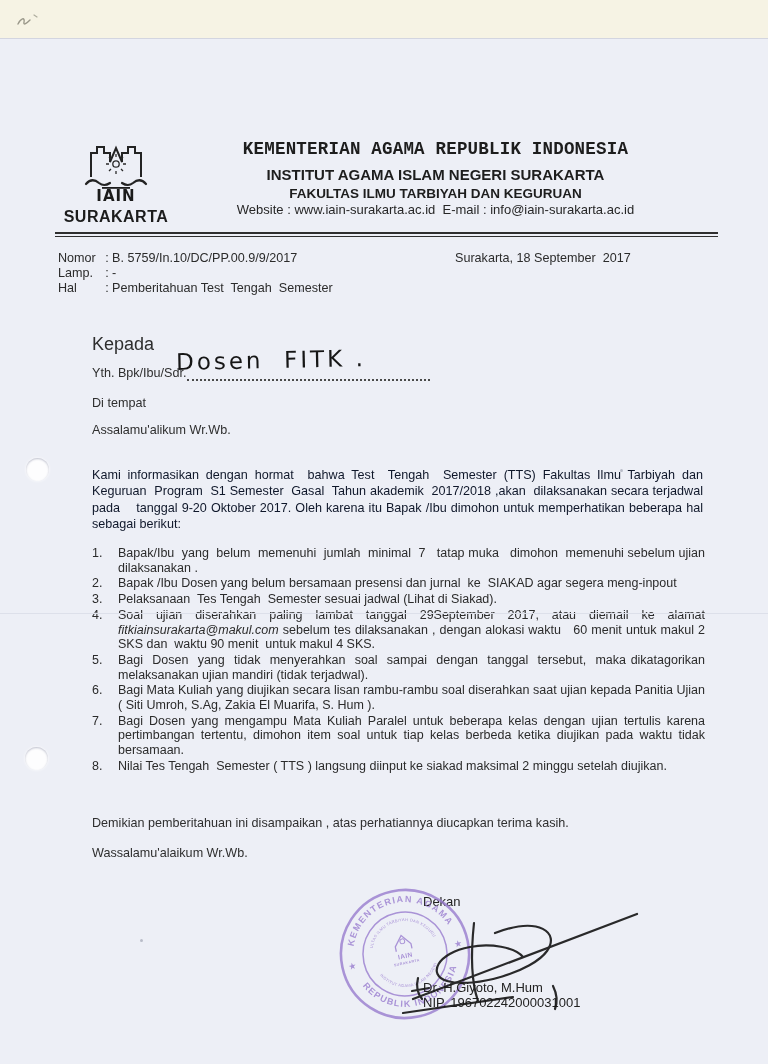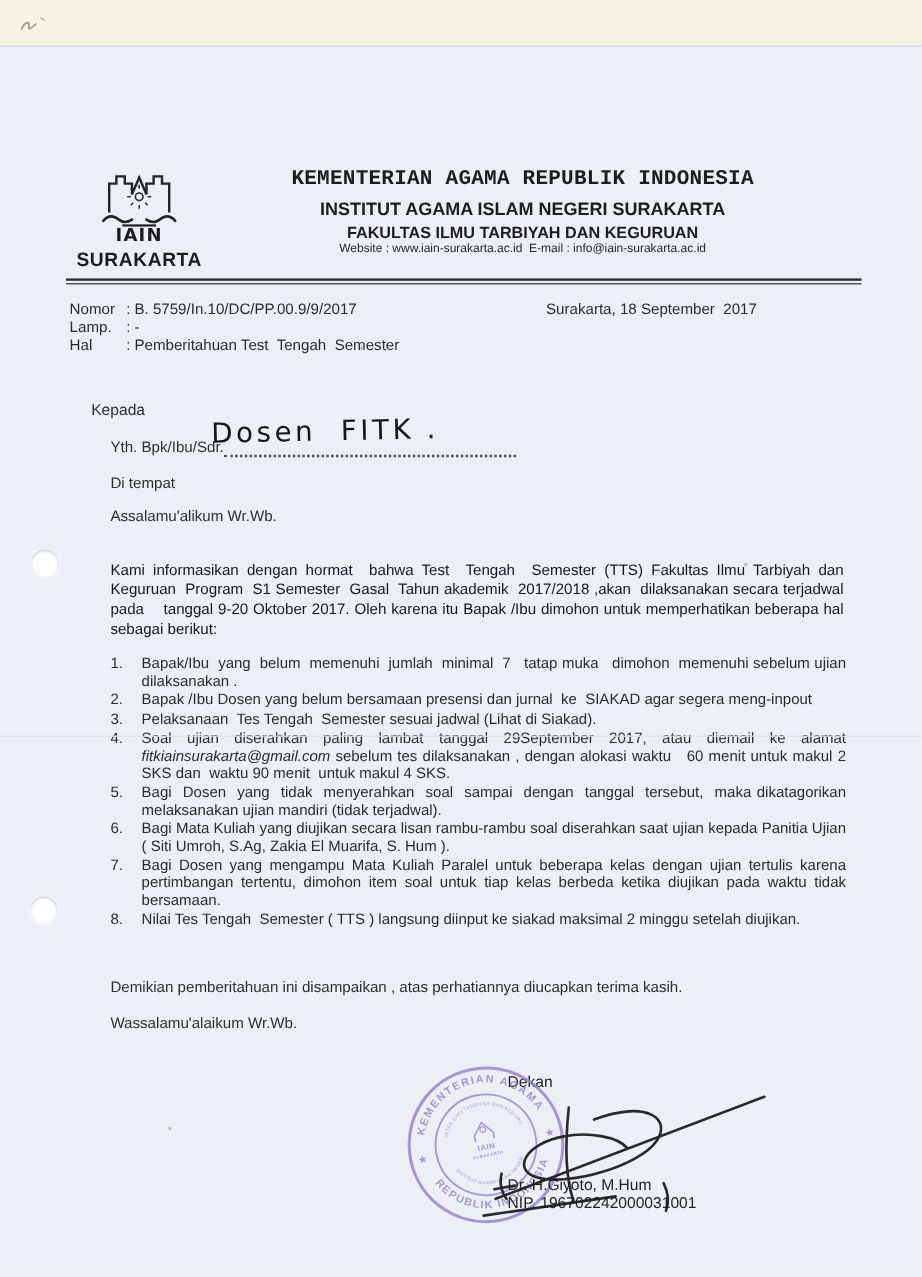--- a/index.html
+++ b/index.html
@@ -21,33 +21,33 @@
 
   
   .letterhead { top:100px; left:57px; right:46px; display:flex; }
   .logo-col { width:118px; text-align:center; flex:0 0 auto; }
   .logo-city { font-size:16px; font-weight:bold; color:#1c1c1c; letter-spacing:0.5px; margin-top:1px; }
   .title-col { flex:1; text-align:center; padding-right:26px; color:#1d1d1d; }
   .lh1 { font-size:17.5px; font-weight:bold; letter-spacing:0.2px;font-family:Liberation Mono, monospace; }
   .lh2 { font-size:15px;  font-weight:bold; margin-top:7px; }
   .lh3 { font-size:13.5px; font-weight:bold; margin-top:3px; }
   .lh4 { font-size:11.3px; margin-top:5px; color:#262626; }
-  .lh5 { font-size:10px; margin-top:1px; color:#262626; }
+  .lh5 { font-size:13px; margin-top:1px; color:#262626; }
   .head-rule { top:193px; left:55px; right:50px; height:5px;
     border-top:2px solid #2f2f2f; border-bottom:1px solid #2f2f2f; }
 
   
   .meta { top:212px; left:58px; font-size:12.6px; line-height:15.2px; color:#2b2b2b; }
   .meta-row { display:flex; }
   .meta-label { width:44px; flex:0 0 auto; }
   .meta-sep { width:10px; flex:0 0 auto; text-align:center; }
   .hal-line2 { margin-left:54px; }
   .city-date { top:212px; left:455px; font-size:12.6px; color:#2b2b2b; }
 
-  .kepada { top:295px; left:76px; font-size:13px; }
+  .kepada { top:295px; left:92px; font-size:18px; }
   .yth-row { top:324px; left:92px; width:338px; display:flex; align-items:flex-end; font-size:12.6px; height:18px; }
   .yth-prefix { flex:0 0 auto; padding-bottom:1px; }
   .dotted-line { flex:1; border-bottom:2px dotted #4a4a4a; height:14px; }
   .handwritten { position:absolute; left:84px; top:-16px; font-size:23px; color:#161616;
     font-family:"DejaVu Sans",sans-serif; letter-spacing:3px; transform:rotate(-1.2deg);
     white-space:pre; }
   .di-tempat { top:357px; left:92px; font-size:12.6px; }
   .salutation { top:384px; left:92px; font-size:12.6px; }
 
   .intro { top:428px; left:92px; width:611px; font-size:12.6px; line-height:16.4px;
@@ -153,21 +153,21 @@
     <div class="list-item">
       <span class="li-num">2.</span>
       <span class="li-text pre">Bapak /Ibu Dosen yang belum bersamaan presensi dan jurnal  ke  SIAKAD agar segera meng-inpout</span>
     </div>
     <div class="list-item">
       <span class="li-num">3.</span>
       <span class="li-text pre">Pelaksanaan  Tes Tengah  Semester sesuai jadwal (Lihat di Siakad).</span>
     </div>
     <div class="list-item">
       <span class="li-num">4.</span>
-      <span class="li-text pre"><span>Soal ujian diserahkan paling lambat tanggal 29September 2017, atau diemail ke alamat </span><span class="email-it">fitkiainsurakarta@gmail.com</span><span> sebelum tes dilaksanakan , dengan alokasi waktu   60 menit untuk makul 2 SKS dan  waktu 90 menit  untuk makul 4 SKS.</span></span>
+      <span class="li-text pre"><span>Soal ujian diserahkan paling lambat tanggal 29September 2017, atau diemail ke alamat </span><span class="email-it">fitkiainsurakarta@makul.com</span><span> sebelum tes dilaksanakan , dengan alokasi waktu   60 menit untuk makul 2 SKS dan  waktu 90 menit  untuk makul 4 SKS.</span></span>
     </div>
     <div class="list-item">
       <span class="li-num">5.</span>
       <span class="li-text pre">Bagi  Dosen  yang  tidak  menyerahkan  soal  sampai  dengan  tanggal  tersebut,  maka dikatagorikan melaksanakan ujian mandiri (tidak terjadwal).</span>
     </div>
     <div class="list-item">
       <span class="li-num">6.</span>
       <span class="li-text pre">Bagi Mata Kuliah yang diujikan secara lisan rambu-rambu soal diserahkan saat ujian kepada Panitia Ujian ( Siti Umroh, S.Ag, Zakia El Muarifa, S. Hum ).</span>
     </div>
     <div class="list-item">

